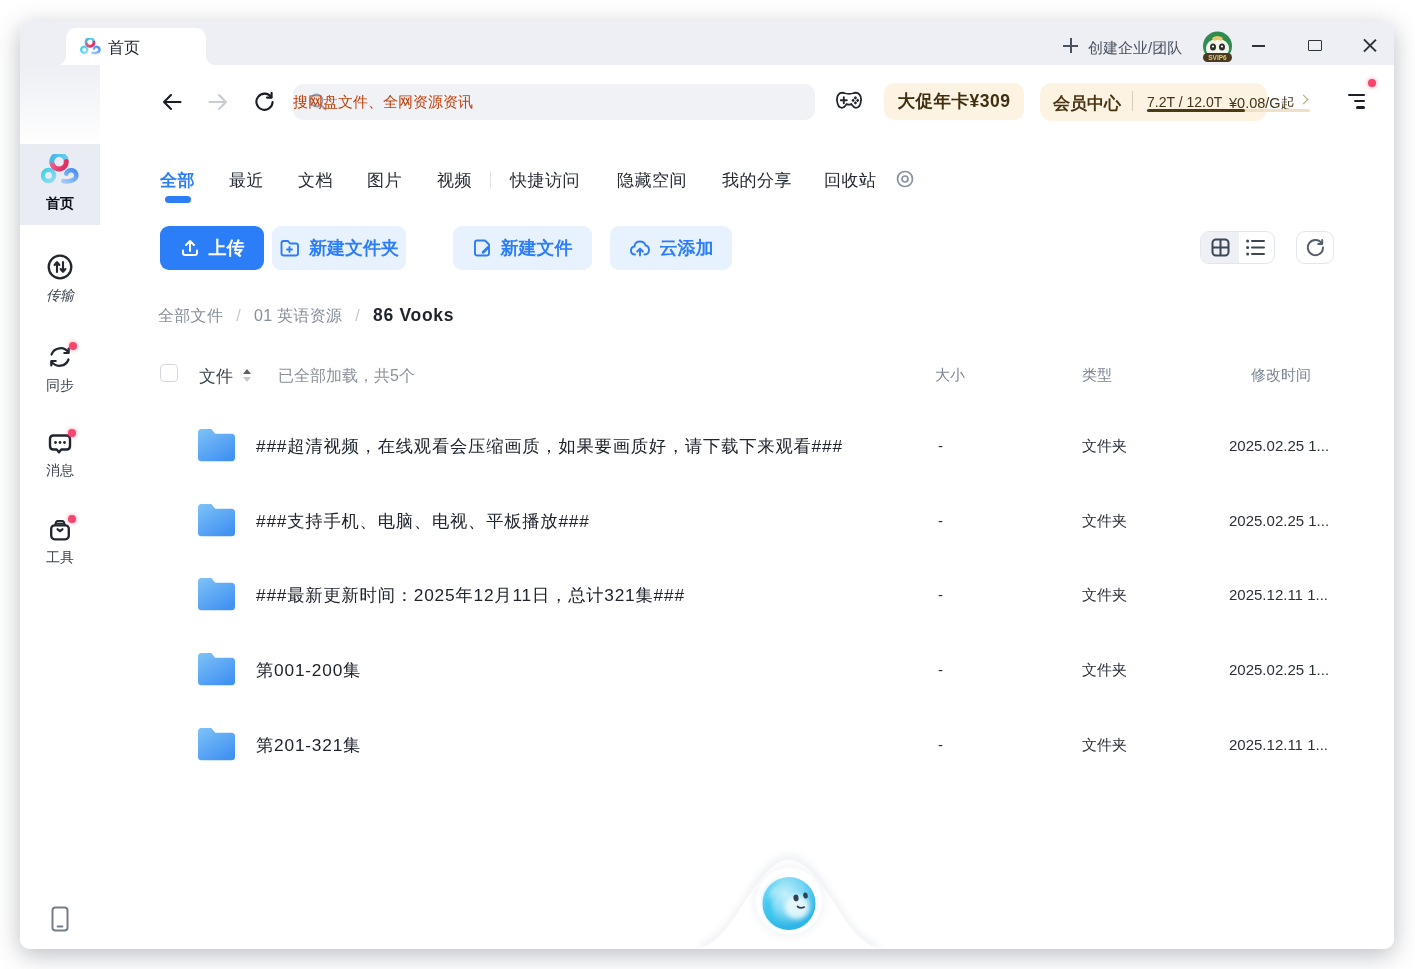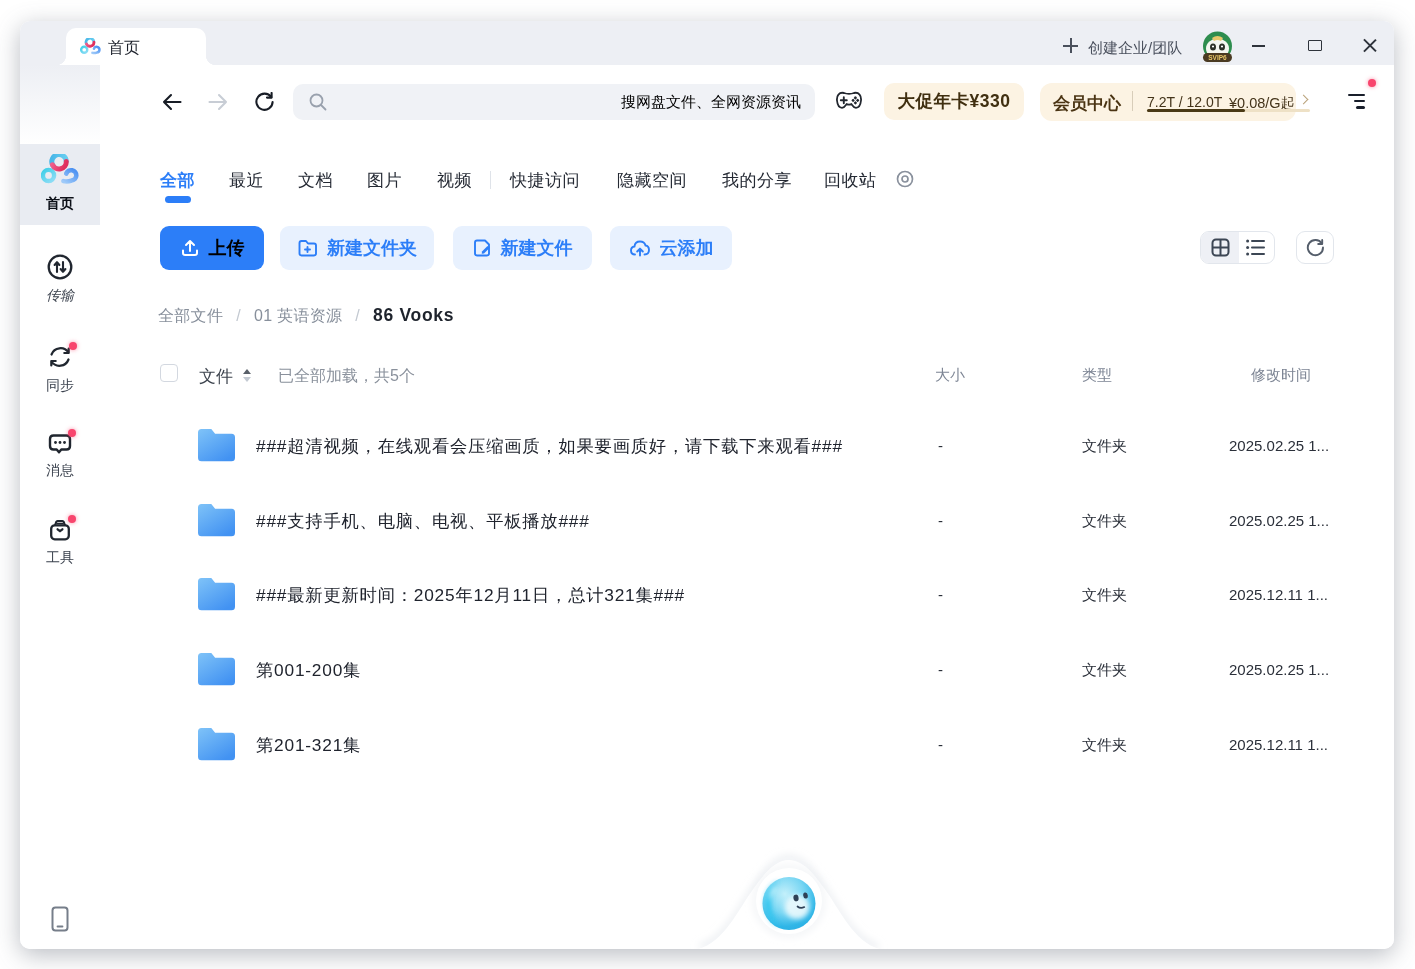--- a/index.html
+++ b/index.html
@@ -38,25 +38,25 @@
     background:linear-gradient(#edeff4, #fff); }
   .side-sel { position:absolute; left:0; top:79px; width:80px; height:81px; background:#e9ecf2; }
   .side-item { position:absolute; width:80px; text-align:center; }
   .side-label { font-size:14px; color:#3b424e; margin-top:3px; }
   .side-sel .side-label { color:#0c1018; font-weight:bold; }
 
   
   .main { position:absolute; left:80px; top:44px; width:1294px; height:884px; background:#fff; }
 
   .searchbox { position:absolute; left:193px; top:19px; width:522px; height:36px; background:#f0f2f6; border-radius:10px; }
-  .searchbox .ph { position:absolute; left:0; right:14px; top:9px; text-align:right; font-size:15px; color:#000000; }
+  .searchbox .ph { position:absolute; left:0; right:14px; top:9px; text-align:left; font-size:15px; color:#c2410c; }
 
   .promo1 { position:absolute; left:784px; top:18px; width:140px; height:37px; background:#fcf3e3; border-radius:10px;
     text-align:center; line-height:37px; font-size:17.5px; letter-spacing:0.5px; font-weight:bold; color:#402f10; }
-  .promo2 { position:absolute; left:940px; top:18px; width:256px; height:38px; background:#fcf3e3; border-radius:12px; }
+  .promo2 { position:absolute; left:940px; top:18px; width:227px; height:38px; background:#fcf3e3; border-radius:12px; }
   .promo2 .vip { position:absolute; left:13px; top:9px; font-size:17px; font-weight:bold; color:#4a3413; }
   .promo2 .sep { position:absolute; left:92px; top:8px; width:1px; height:20px; background:#d8cdb9; }
   .promo2 .quota { position:absolute; left:107px; top:11px; font-size:14px; color:#44341a; white-space:nowrap; }
   .promo2 .price { position:absolute; left:189px; top:11px; font-size:14.5px; color:#44341a; white-space:nowrap; }
   .promo2 .bar { position:absolute; left:107px; top:26px; width:163px; height:3px; background:#eee1c6; border-radius:2px; }
   .promo2 .bar .fill { position:absolute; left:0; top:0; width:98px; height:3px; background:#4a3a16; border-radius:2px; }
   .promo2 .chev { position:absolute; left:260px; top:13px; width:7px; height:7px; border-right:1.6px solid #b9a27a; border-top:1.6px solid #b9a27a; transform:rotate(45deg); }
 
   .hamb { position:absolute; }
   .hamb div { position:absolute; right:0; height:2.2px; background:#191f2b; border-radius:2px; }
@@ -65,21 +65,21 @@
   
   .ftab { position:absolute; top:104px; font-size:17px; letter-spacing:0.5px; color:#252a34; white-space:nowrap; }
   .ftab.active { color:#2c7ef8; font-weight:bold; }
   .underline { position:absolute; left:65px; top:131px; width:26px; height:7px; border-radius:4px; background:#2c7ef8; }
   .tabsep { position:absolute; left:390px; top:106px; width:1px; height:18px; background:#dfe3e9; }
 
   
   .btn { position:absolute; top:161px; height:44px; border-radius:9px; display:flex; align-items:center; justify-content:center;
     font-size:18px; font-weight:bold; }
   .btn svg { margin-right:9px; }
-  .btn-primary { background:#2c7ef8; color:#000000; }
+  .btn-primary { background:#2c7ef8; color:#ffffff; }
   .btn-light { background:#e8f1fe; color:#2c7ef8; }
 
   .toggle { position:absolute; left:1100px; top:166px; width:75px; height:33px; border:1px solid #e2e6ec; border-radius:9px; background:#fff; }
   .toggle .half { position:absolute; left:0; top:0; width:38px; height:31px; background:#eef0f5; border-radius:8px 0 0 8px;
     display:flex; align-items:center; justify-content:center; }
   .toggle .half2 { position:absolute; right:0; top:0; width:37px; height:31px; display:flex; align-items:center; justify-content:center; }
   .refbtn { position:absolute; left:1196px; top:166px; width:38px; height:33px; border:1px solid #e2e6ec; border-radius:9px; background:#fff;
     display:flex; align-items:center; justify-content:center; }
 
   
@@ -249,21 +249,21 @@
     
     <svg class="abs" style="left:736px; top:26px;" width="26" height="19" viewBox="0 0 26 19">
       <path d="M8 2 C10.5 3 15.5 3 18 2 C23 0.8 25.5 5 25 9.5 C24.6 13.5 23 16.8 20 16.8 C17.5 16.8 16.5 14.5 15.5 13.2 C14 13.8 12 13.8 10.5 13.2 C9.5 14.5 8.5 16.8 6 16.8 C3 16.8 1.4 13.5 1 9.5 C0.5 5 3 0.8 8 2 Z" fill="none" stroke="#22272f" stroke-width="1.8"></path>
       <path d="M7.8 6.3 v6 M4.8 9.3 h6" stroke="#22272f" stroke-width="1.9" stroke-linecap="round"></path>
       <rect x="18.1" y="5.6" width="2.6" height="2.6" rx="0.6" fill="#22272f" transform="rotate(45 19.4 6.9)"></rect>
       <rect x="15.8" y="8.1" width="2.6" height="2.6" rx="0.6" fill="#22272f" transform="rotate(45 17.1 9.4)"></rect>
       <rect x="20.4" y="8.1" width="2.6" height="2.6" rx="0.6" fill="#22272f" transform="rotate(45 21.7 9.4)"></rect>
       <rect x="18.1" y="10.6" width="2.6" height="2.6" rx="0.6" fill="#22272f" transform="rotate(45 19.4 11.9)"></rect>
     </svg>
 
-    <div class="promo1">大促年卡¥330</div>
+    <div class="promo1">大促年卡¥309</div>
     <div class="promo2">
       <div class="vip">会员中心</div>
       <div class="sep"></div>
       <div class="quota">7.2T / 12.0T</div>
       <div class="price">¥0.08/G起</div>
       <div class="bar">
           <div class="fill"></div>
         </div>
       <div class="chev"></div>
     </div>
@@ -293,21 +293,21 @@
     </svg>
 
     
     <div class="btn btn-primary" style="left:60px; width:104px;">
       <svg width="20" height="20" viewBox="0 0 20 20" fill="none">
         <path d="M10 13 V3.5 M6 7 L10 3 L14 7" stroke="#fff" stroke-width="2" stroke-linecap="round" stroke-linejoin="round"></path>
         <path d="M3 12.5 v2.5 q0 2 2 2 h10 q2 0 2-2 v-2.5" stroke="#fff" stroke-width="2" stroke-linecap="round"></path>
       </svg>
       上传
     </div>
-    <div class="btn btn-light" style="left:180px; width:154px;">
+    <div class="btn btn-light" style="left:172px; width:134px;">
       <svg width="21" height="20" viewBox="0 0 21 20" fill="none">
         <path d="M2.5 5 q0-2 2-2 h4.5 l2 2.5 h6 q2 0 2 2 v8 q0 2-2 2 h-12.5 q-2 0-2-2 Z" stroke="#2c7ef8" stroke-width="1.9" stroke-linejoin="round"></path>
         <path d="M10.5 9 v5 M8 11.5 h5" stroke="#2c7ef8" stroke-width="1.9" stroke-linecap="round"></path>
       </svg>
       新建文件夹
     </div>
     <div class="btn btn-light" style="left:353px; width:139px;justify-content:center;">
       <svg width="19" height="20" viewBox="0 0 19 20" fill="none">
         <path d="M4 2.5 h8 l4 4 v9 q0 2-2 2 h-10 q-2 0-2-2 v-11 q0-2 2-2 Z" stroke="#2c7ef8" stroke-width="1.9" stroke-linejoin="round"></path>
         <path d="M9 13.5 l5.5-5.5 l2 2 l-5.5 5.5 l-2.3 .3 Z" fill="#2c7ef8"></path>

